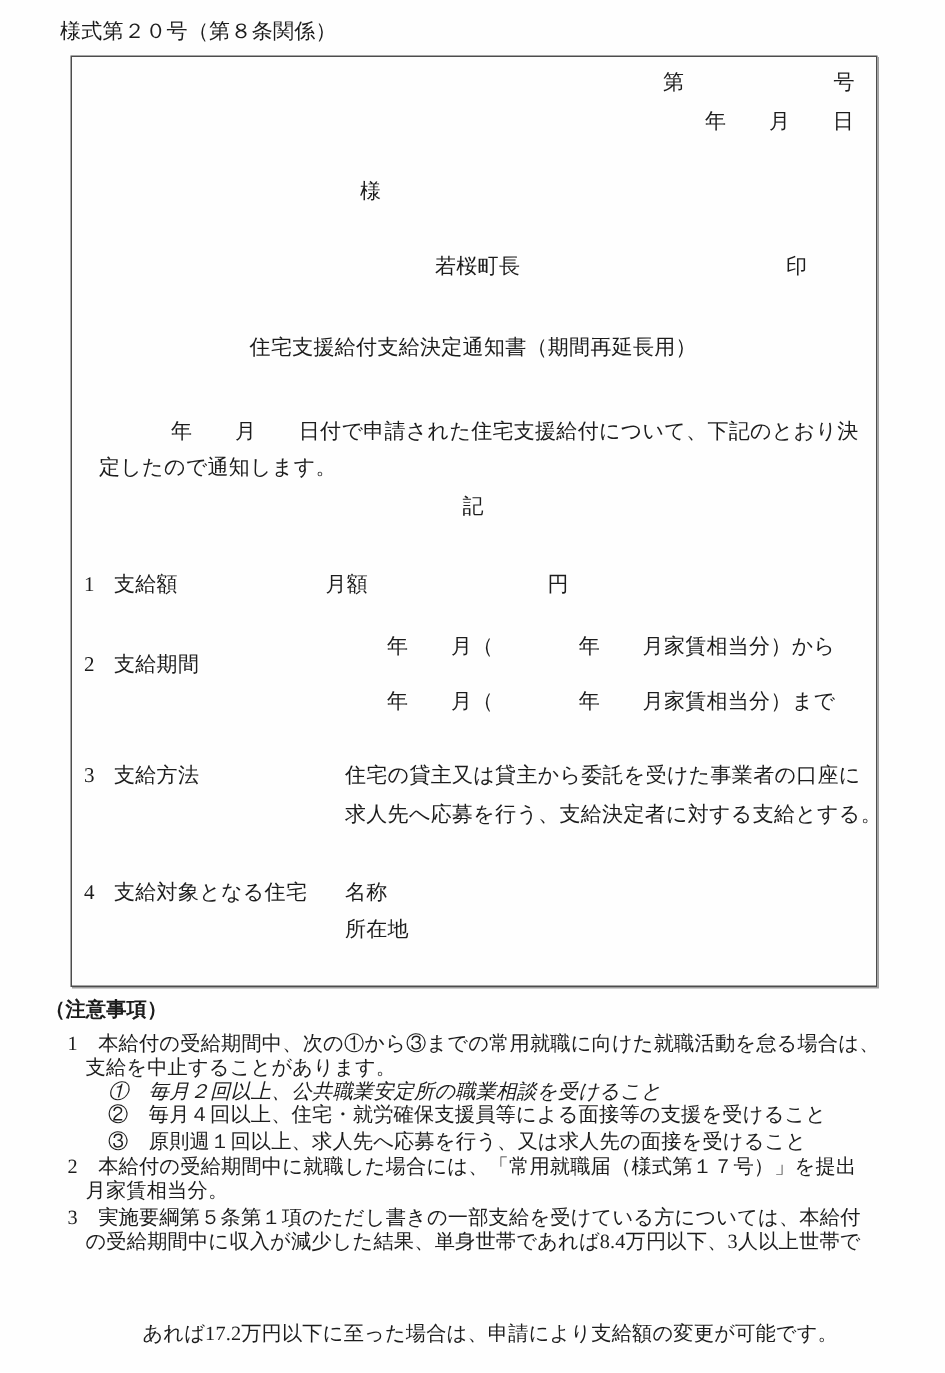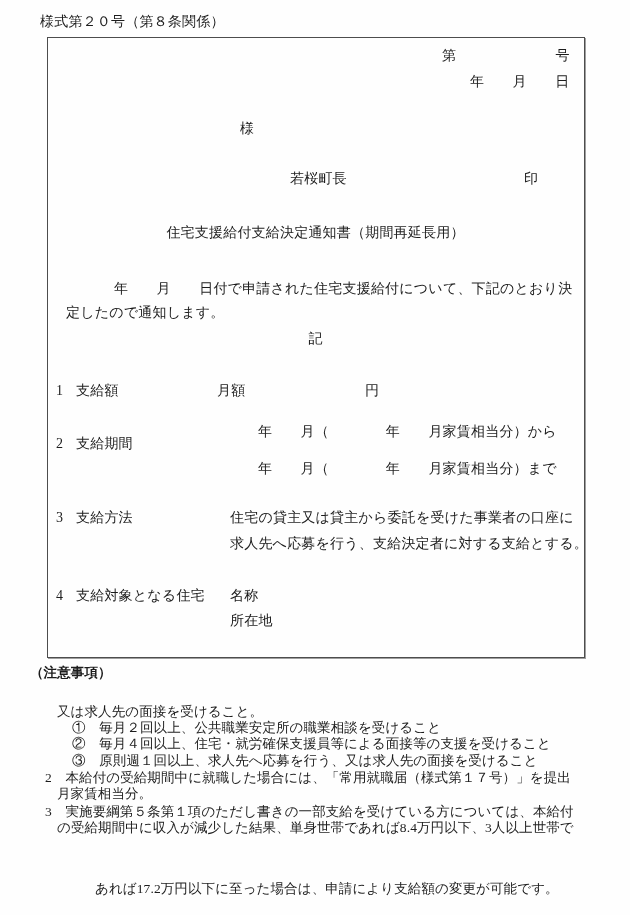--- a/index.html
+++ b/index.html
@@ -81,22 +81,23 @@
   <div class="t" style="left:230px; top:510px;">住宅の貸主又は貸主から委託を受けた事業者の口座に</div>
   <div class="t" style="left:230px; top:536px;">求人先へ応募を行う、支給決定者に対する支給とする。</div>
 
   <div class="t" style="left:56px; top:588px;">4</div>
   <div class="t" style="left:76px; top:588px;">支給対象となる住宅</div>
   <div class="t" style="left:230px; top:588px;">名称</div>
   <div class="t" style="left:230px; top:613px;">所在地</div>
 
   <div class="tn notes-heading" style="left:30px; top:665px;">（注意事項）</div>
 
-  <div class="tn" style="left:57px; top:704px;">又は求人先の面接を受けること。</div>
-  <div class="tn" style="left:72px; top:720px;">①　毎月２回以上、公共職業安定所の職業相談を受けること</div>
+  <div class="tn" style="left:45px; top:688px;">1　本給付の受給期間中、次の①から③までの常用就職に向けた就職活動を怠る場合は、</div>
+  <div class="tn" style="left:57px; top:704px;">支給を中止することがあります。</div>
+  <div class="tn" style="left:72px; top:720px;font-style:italic;">①　毎月２回以上、公共職業安定所の職業相談を受けること</div>
   <div class="tn" style="left:72px; top:737px;font-family:Liberation Mono, monospace;">②　毎月４回以上、住宅・就労確保支援員等による面接等の支援を受けること</div>
   <div class="tn" style="left:72px; top:753px;">③　原則週１回以上、求人先へ応募を行う、又は求人先の面接を受けること</div>
 
   <div class="tn" style="left:45px; top:770px;">2　本給付の受給期間中に就職した場合には、「常用就職届（様式第１７号）」を提出</div>
   <div class="tn" style="left:57px; top:786px;">月家賃相当分。</div>
 
   <div class="tn" style="left:45px; top:804px;">3　実施要綱第５条第１項のただし書きの一部支給を受けている方については、本給付</div>
   <div class="tn" style="left:57px; top:820px;">の受給期間中に収入が減少した結果、単身世帯であれば8.4万円以下、3人以上世帯で</div>
   <div class="tn" style="left:57px; top:881px;margin-left:38px;">あれば17.2万円以下に至った場合は、申請により支給額の変更が可能です。</div>
 

